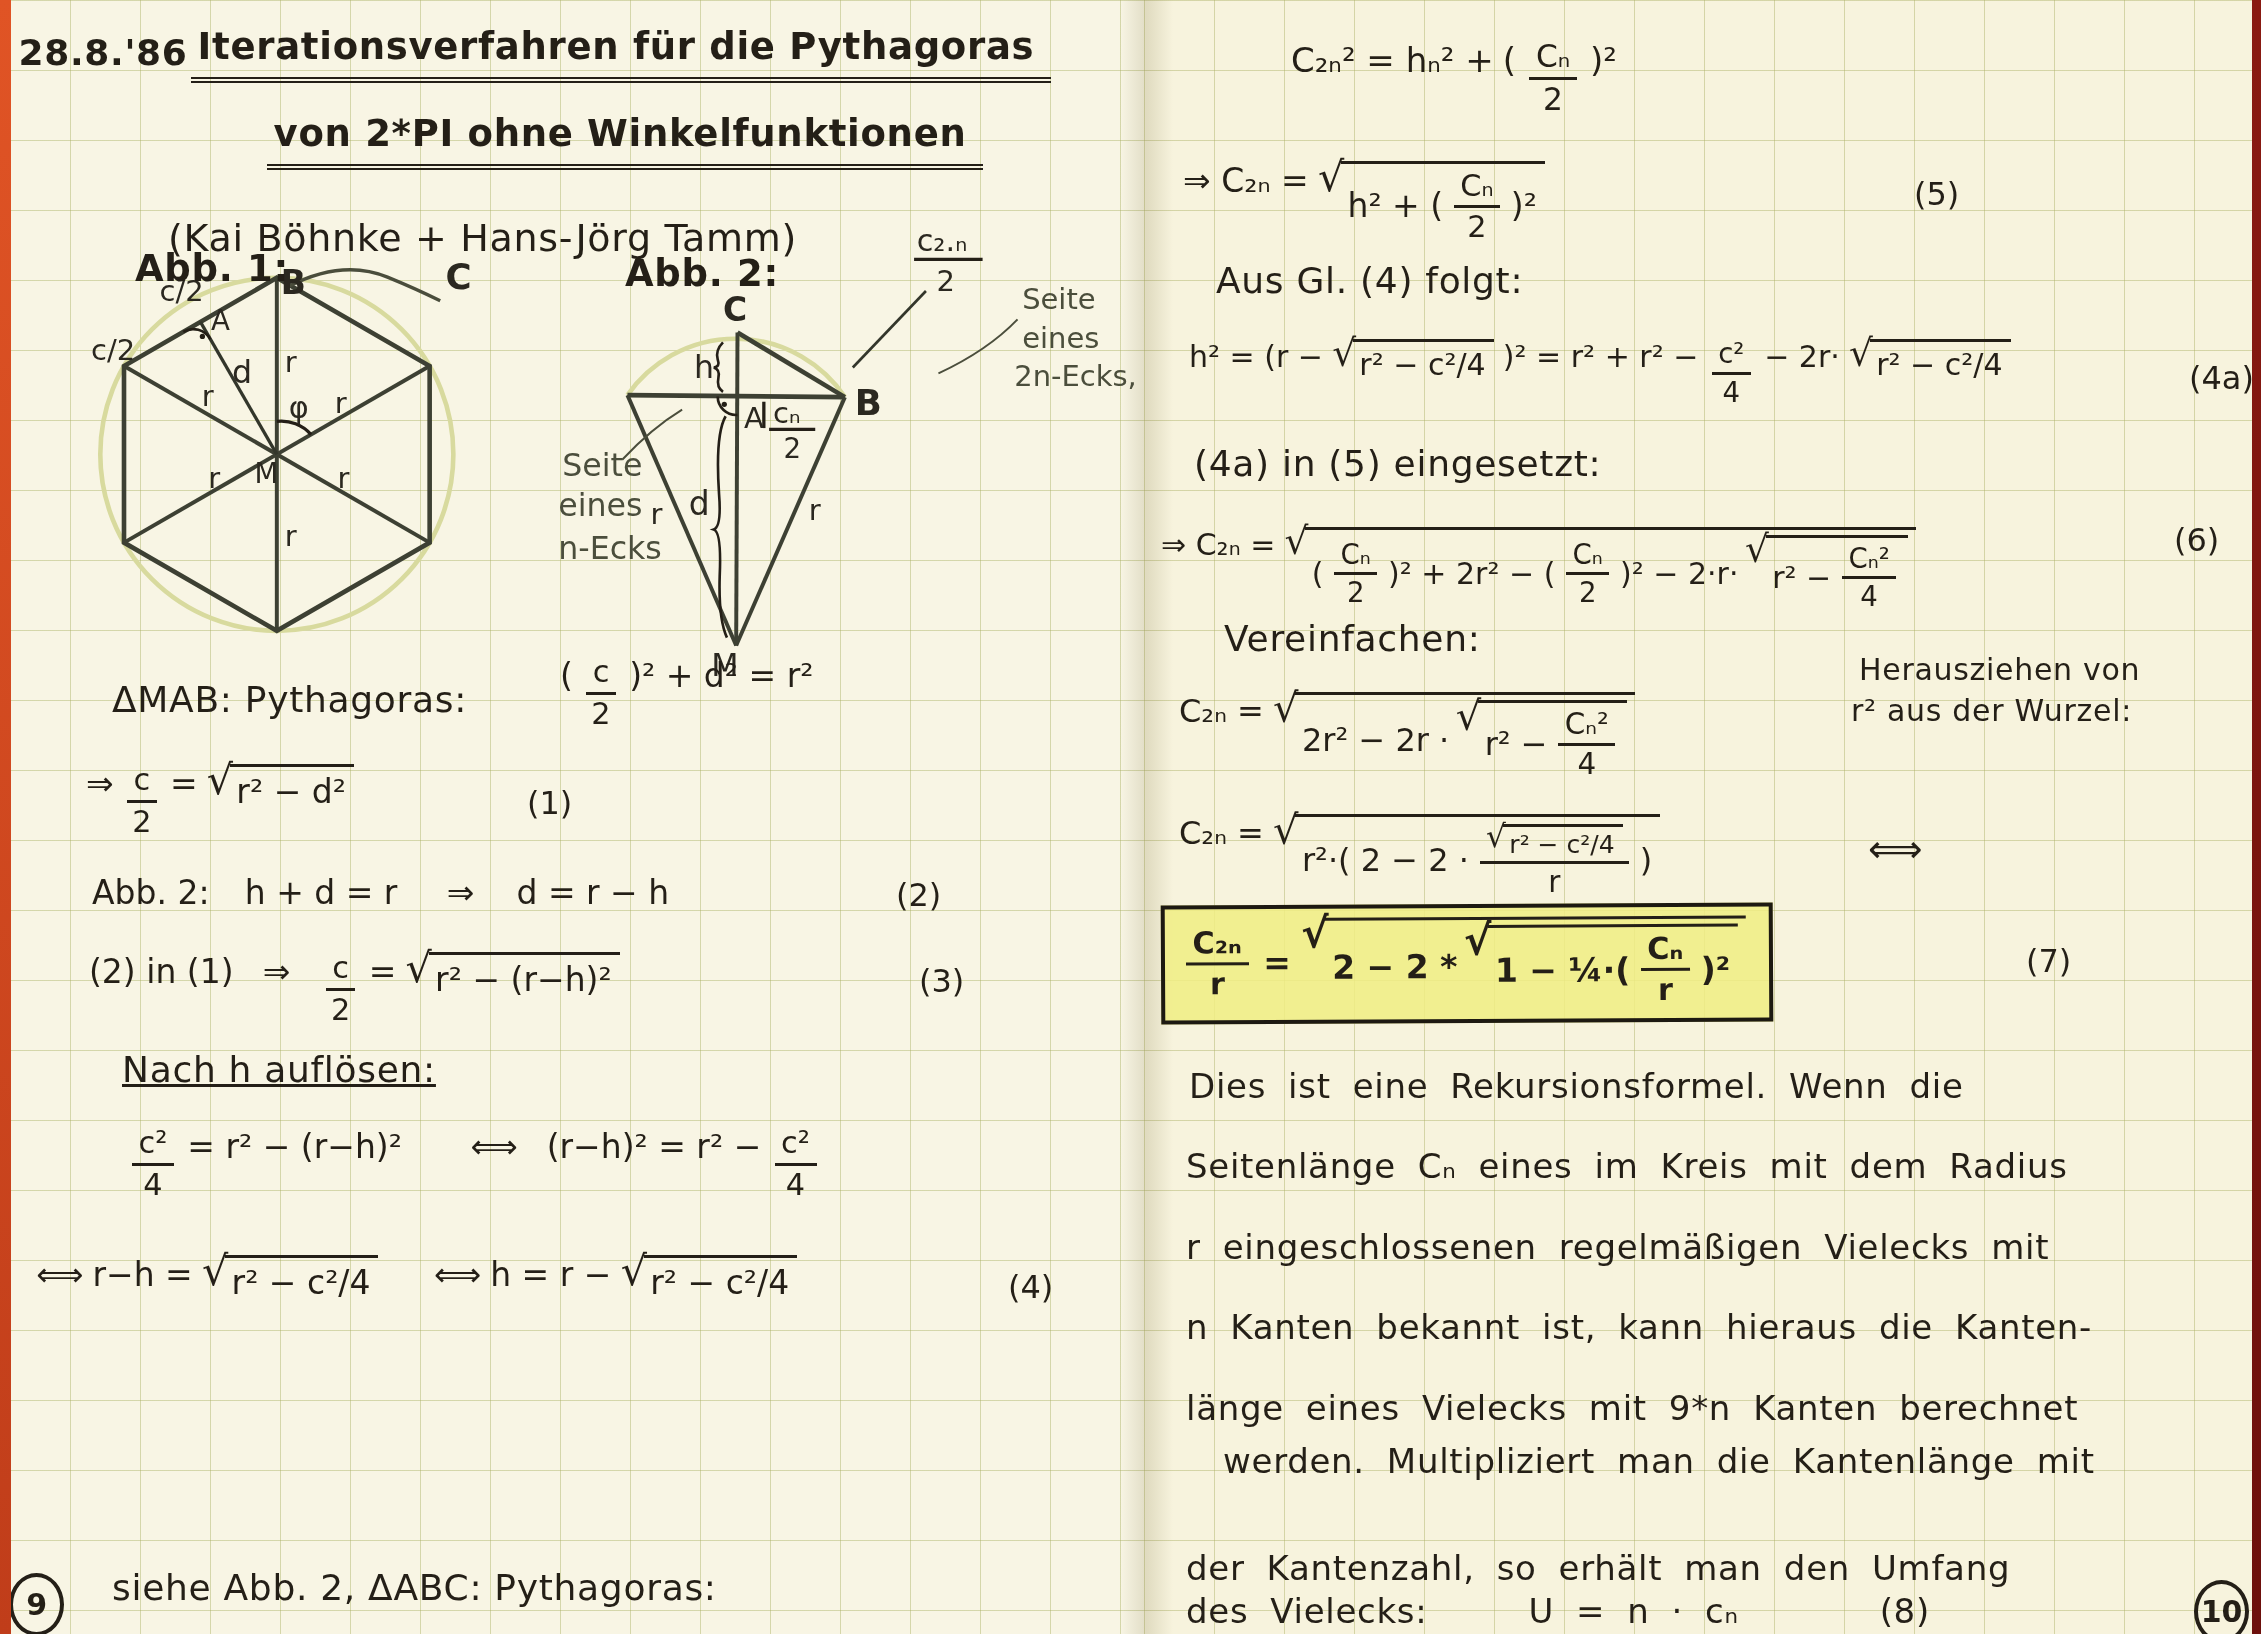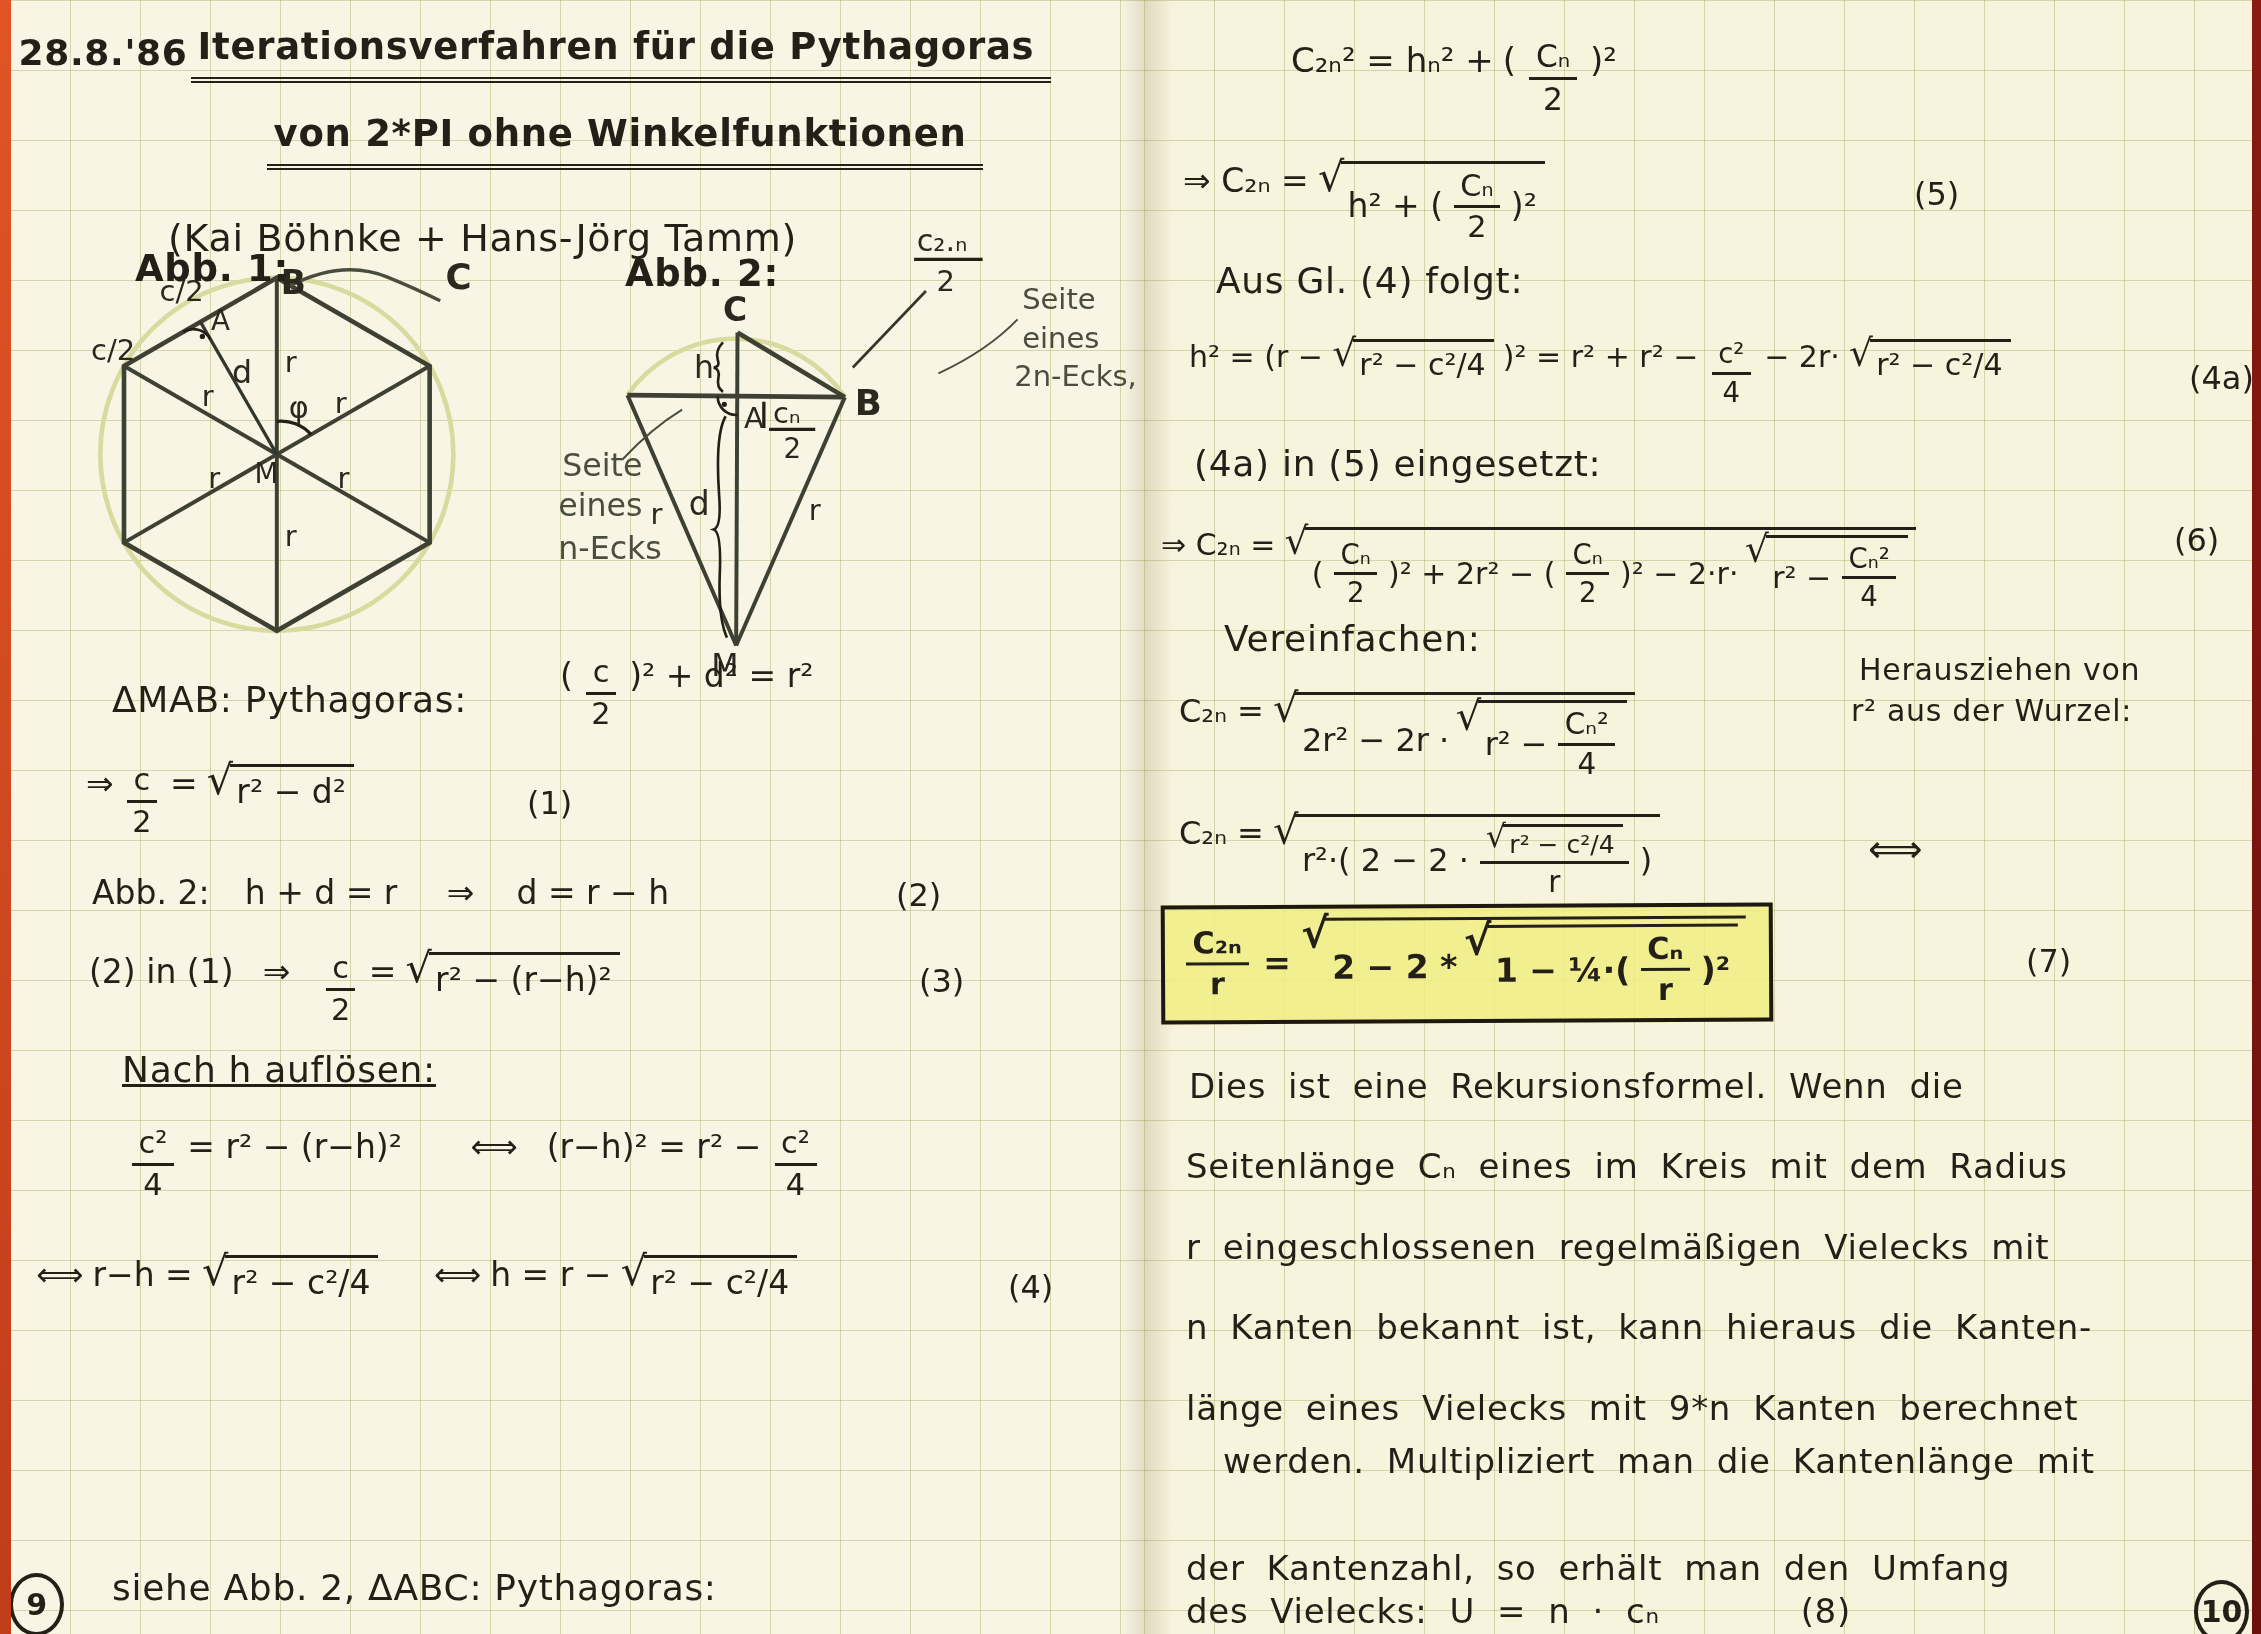--- a/index.html
+++ b/index.html
@@ -359,17 +359,17 @@
 
 <div class="para-line ink" style="left:1189px;top:1066px;">Dies ist eine Rekursionsformel. Wenn die</div>
 <div class="para-line ink" style="left:1186px;top:1146px;">Seitenlänge Cₙ eines im Kreis mit dem Radius</div>
 <div class="para-line ink" style="left:1186px;top:1227px;">r eingeschlossenen regelmäßigen Vielecks mit</div>
 <div class="para-line ink" style="left:1186px;top:1307px;">n Kanten bekannt ist, kann hieraus die Kanten-</div>
 <div class="para-line ink" style="left:1186px;top:1388px;">länge eines Vielecks mit 9*n Kanten berechnet</div>
 <div class="para-line ink" style="left:1186px;top:1441px;margin-left:37px;">werden. Multipliziert man die Kantenlänge mit</div>
 <div class="para-line ink" style="left:1186px;top:1548px;">der Kantenzahl, so erhält man den Umfang</div>
 <div class="para-line ink" style="left:1186px;top:1591px;">
   <span>des Vielecks:</span>
-  <span style="">U  =  n · cₙ</span>
+  <span style="margin-left:79px">U  =  n · cₙ</span>
   <span style="margin-left:119px">(8)</span>
 </div>
 <div class="circle-no" style="left:2194px;top:1580px;">10</div>
 
 
 </body></html>

